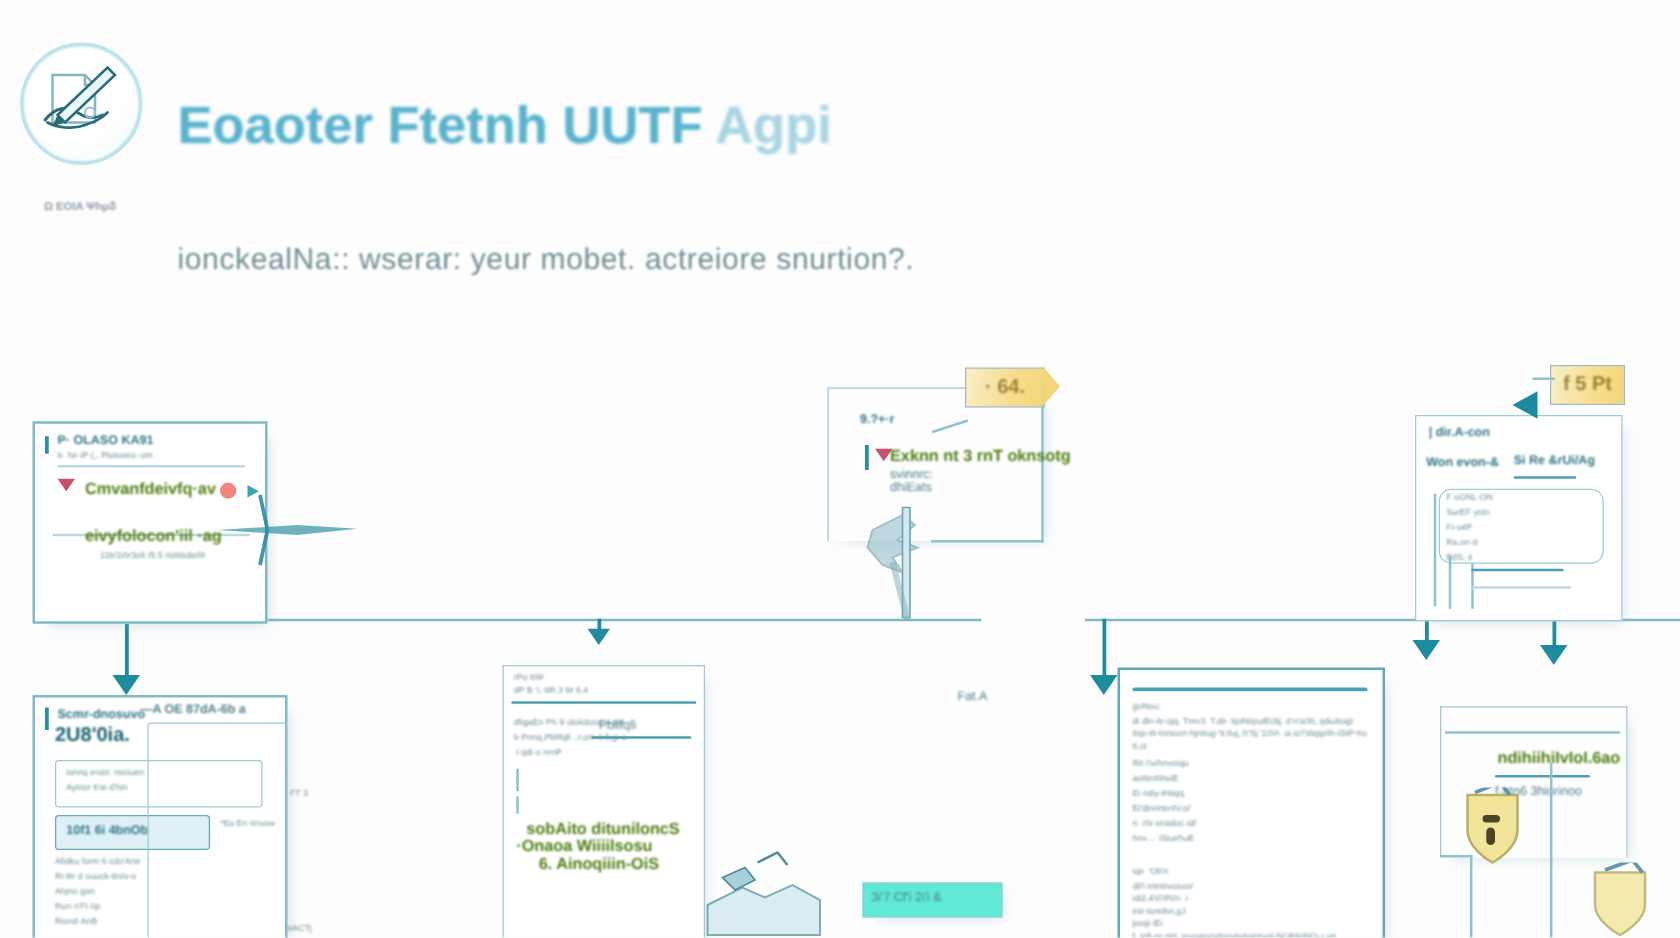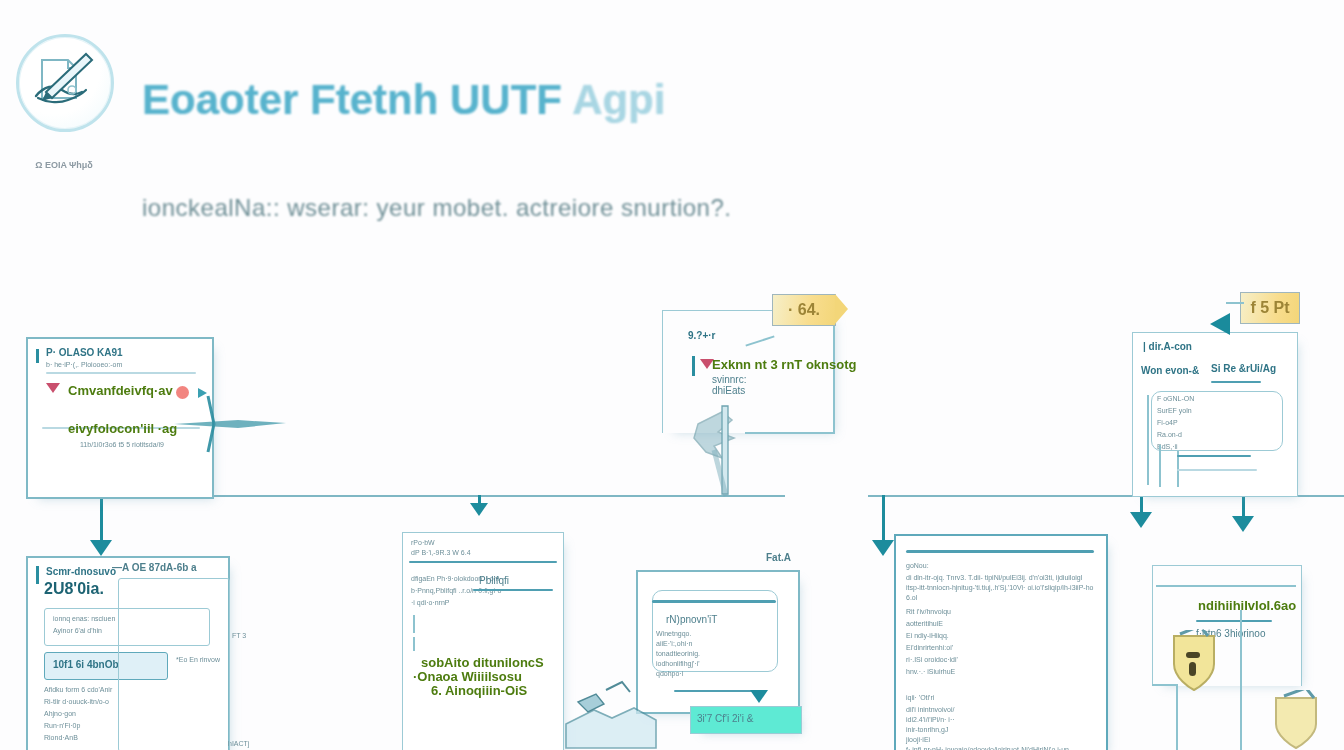--- a/index.html
+++ b/index.html
@@ -286,33 +286,21 @@
     <div class="barline" style="left:70px;top:56px;width:80px;"></div>
 
     <div class="vline-l" style="left:10px;top:82px;height:18px;"></div>
     <div class="vline-l" style="left:10px;top:104px;height:14px;"></div>
 
     <div class="txt md fuzz-s" style="left:18px;top:122px;">sobAito dituniloncS</div>
     <div class="txt md fuzz-s" style="left:10px;top:136px;">·Onaoa   Wiiiilsosu</div>
     <div class="txt md fuzz-s" style="left:28px;top:150px;">6. Ainoqiiin-OiS</div>
   </div>
 
-  <div class="card" style="left:636px;top:570px;width:160px;height:140px;">
-    <div class="panel round" style="left:14px;top:18px;width:124px;height:80px;"></div>
-    <div class="barline thick" style="left:14px;top:28px;width:124px;"></div>
-    <div class="txt xs fuzz-s" style="left:28px;top:42px;">rN)pnovn'iT</div>
-    <div class="txt tiny fuzz-s" style="left:18px;top:58px;">Winetngqo.</div>
-    <div class="txt tiny fuzz-s" style="left:18px;top:68px;">aiiE·'i:,ohi·n</div>
-    <div class="txt tiny fuzz-s" style="left:18px;top:78px;">tonadtieorinig.</div>
-    <div class="txt tiny fuzz-s" style="left:18px;top:88px;">iodhonlifihgj'·i'</div>
-    <div class="txt tiny fuzz-s" style="left:18px;top:98px;">qdohpo·i</div>
-    <div class="barline" style="left:36px;top:118px;width:90px;"></div>
-    <div class="arrow-d small" style="left:112px;top:118px;"></div>
-  </div>
-  <div class="txt xs fuzz-s" style="left:766px;top:552px;font-weight:700;">Fat.A</div>
+  <div class="txt xs fuzz-s" style="left:766px;top:552px;font-weight:400;">Fat.A</div>
 
   <div class="card thin" style="left:690px;top:706px;width:110px;height:26px;background:#5eead4;">
     <div class="txt xs fuzz-s" style="left:6px;top:6px;">3i'7   Cf'i 2i'i            &amp;</div>
   </div>
 
   <div class="hand" style="left:560px;top:664px;">
     <svg width="110" height="86" viewBox="0 0 110 86">
       <path d="M6 60 L34 46 L52 54 L74 44 L96 56 L96 84 L6 84 Z" fill="#cfe8f0" opacity=".8" stroke="#4d8f9e" stroke-width="1.6"></path>
       <path d="M18 38 L36 30 L44 40 L28 48 Z" fill="#9ecad6" stroke="#3f7f8d" stroke-width="1.4"></path>
       <path d="M46 26 L62 18 L70 28" fill="none" stroke="#3f7f8d" stroke-width="2"></path>

